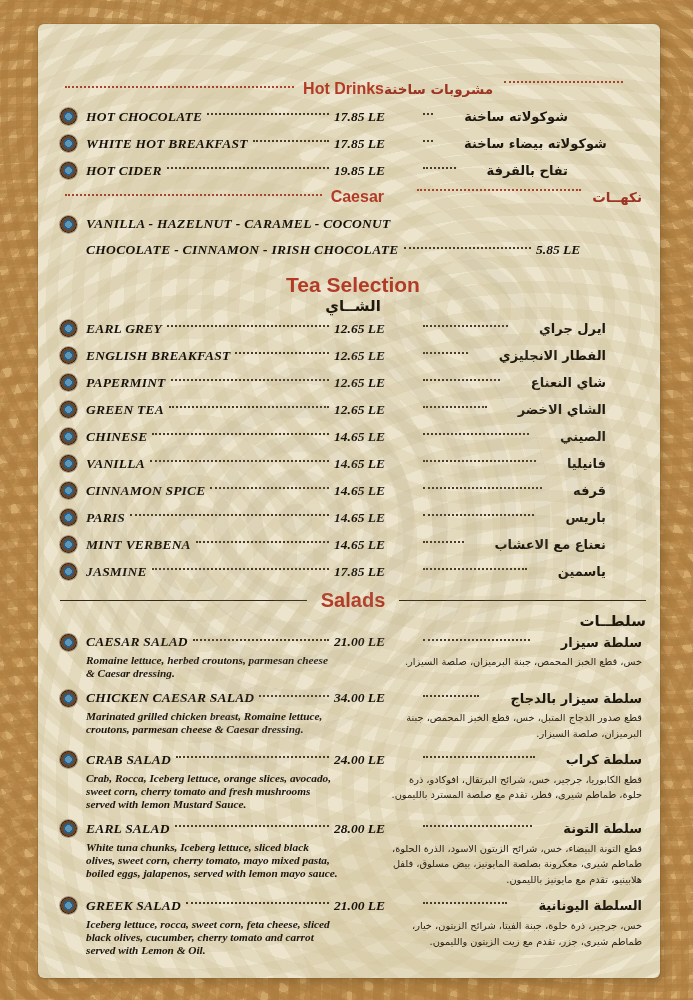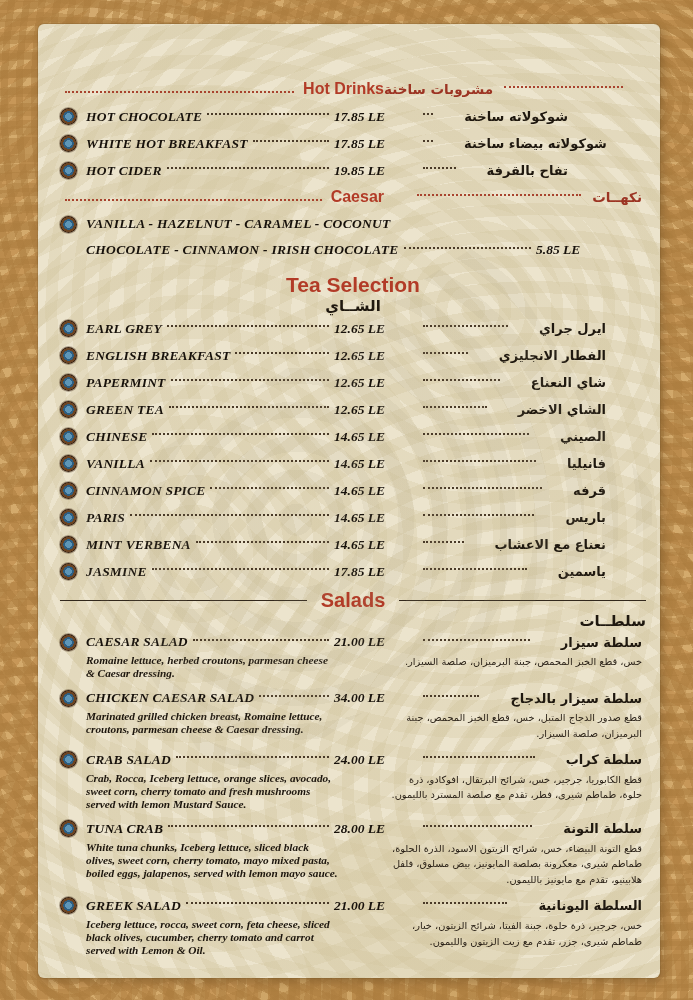--- a/index.html
+++ b/index.html
@@ -34,23 +34,23 @@
     position:absolute;left:60px;top:330px;width:520px;height:330px;
     background:
       repeating-radial-gradient(circle at 40% 40%, rgba(160,150,120,.10) 0 16px, rgba(160,150,120,0) 16px 34px);
     transform:rotate(-33deg);pointer-events:none;
   }
   
   .leader{flex:1 1 auto;border-bottom:2px dotted #4a3a28;margin:0 5px 5px 5px;min-width:10px;}
   .leader.red{border-bottom-color:#a8432e;}
   
   .sec-header{display:flex;align-items:center;height:26px;margin-bottom:1px;}
-  .h-left{display:flex;align-items:flex-end;flex:0 0 324px;}
+  .h-left{display:flex;align-items:center;flex:0 0 324px;}
   .h-title{font:600 16px "Liberation Sans",sans-serif;color:#b23b27;margin-left:4px;white-space:nowrap;}
-  .h-right{display:flex;align-items:center;flex:1 1 auto;gap:6px;}
+  .h-right{display:flex;align-items:flex-start;flex:1 1 auto;gap:6px;}
   .h-right.ar-first{padding-right:18px;}
   .h-right.ar-last{padding-right:4px;margin-left:28px;}
   .h-title-ar{font:700 13.5px "DejaVu Sans",sans-serif;color:#9c3423;direction:rtl;white-space:nowrap;}
   
   .item-row{display:flex;align-items:center;height:27px;}
   .badge{flex:0 0 17px;width:17px;height:17px;margin-right:9px;border-radius:50%;
     background:radial-gradient(circle,#5e96b8 0 3.4px,#2e5f82 3.5px 5.2px,#6b4423 5.3px 7.3px,#392211 7.4px 8.5px);
     box-shadow:0 0 0 1px rgba(57,34,17,.35);}
   .en-cell{display:flex;align-items:center;flex:0 0 248px;text-align:center;}
   .en-name{font:italic 700 13.5px "Liberation Serif",serif;color:#17110b;white-space:nowrap;letter-spacing:.2px;}
@@ -347,21 +347,21 @@
     </div>
     <div class="desc-row">
       <span class="desc-en">Crab, Rocca, Iceberg lettuce, orange slices, avocado, sweet corn, cherry tomato and fresh mushrooms served with lemon Mustard Sauce.</span>
       <span class="desc-ar">قطع الكابوريا، جرجير، خس، شرائح البرتقال، افوكادو، ذرة حلوة، طماطم شيرى، فطر، تقدم مع صلصة المسترد بالليمون.</span>
     </div>
   </div>
           <div class="salad-block">
     <div class="item-row">
       <span class="badge"></span>
       <span class="en-cell">
-        <span class="en-name">TUNA CRAB</span>
+        <span class="en-name">EARL SALAD</span>
         <span class="leader"></span>
       </span>
       <span class="price">28.00 LE</span>
       <span class="ar-cell">
         <span class="leader"></span>
         <span class="ar-name">سلطة التونة</span>
       </span>
     </div>
     <div class="desc-row">
       <span class="desc-en">White tuna chunks, Iceberg lettuce, sliced black olives, sweet corn, cherry tomato, mayo mixed pasta, boiled eggs, jalapenos, served with lemon mayo sauce.</span>

